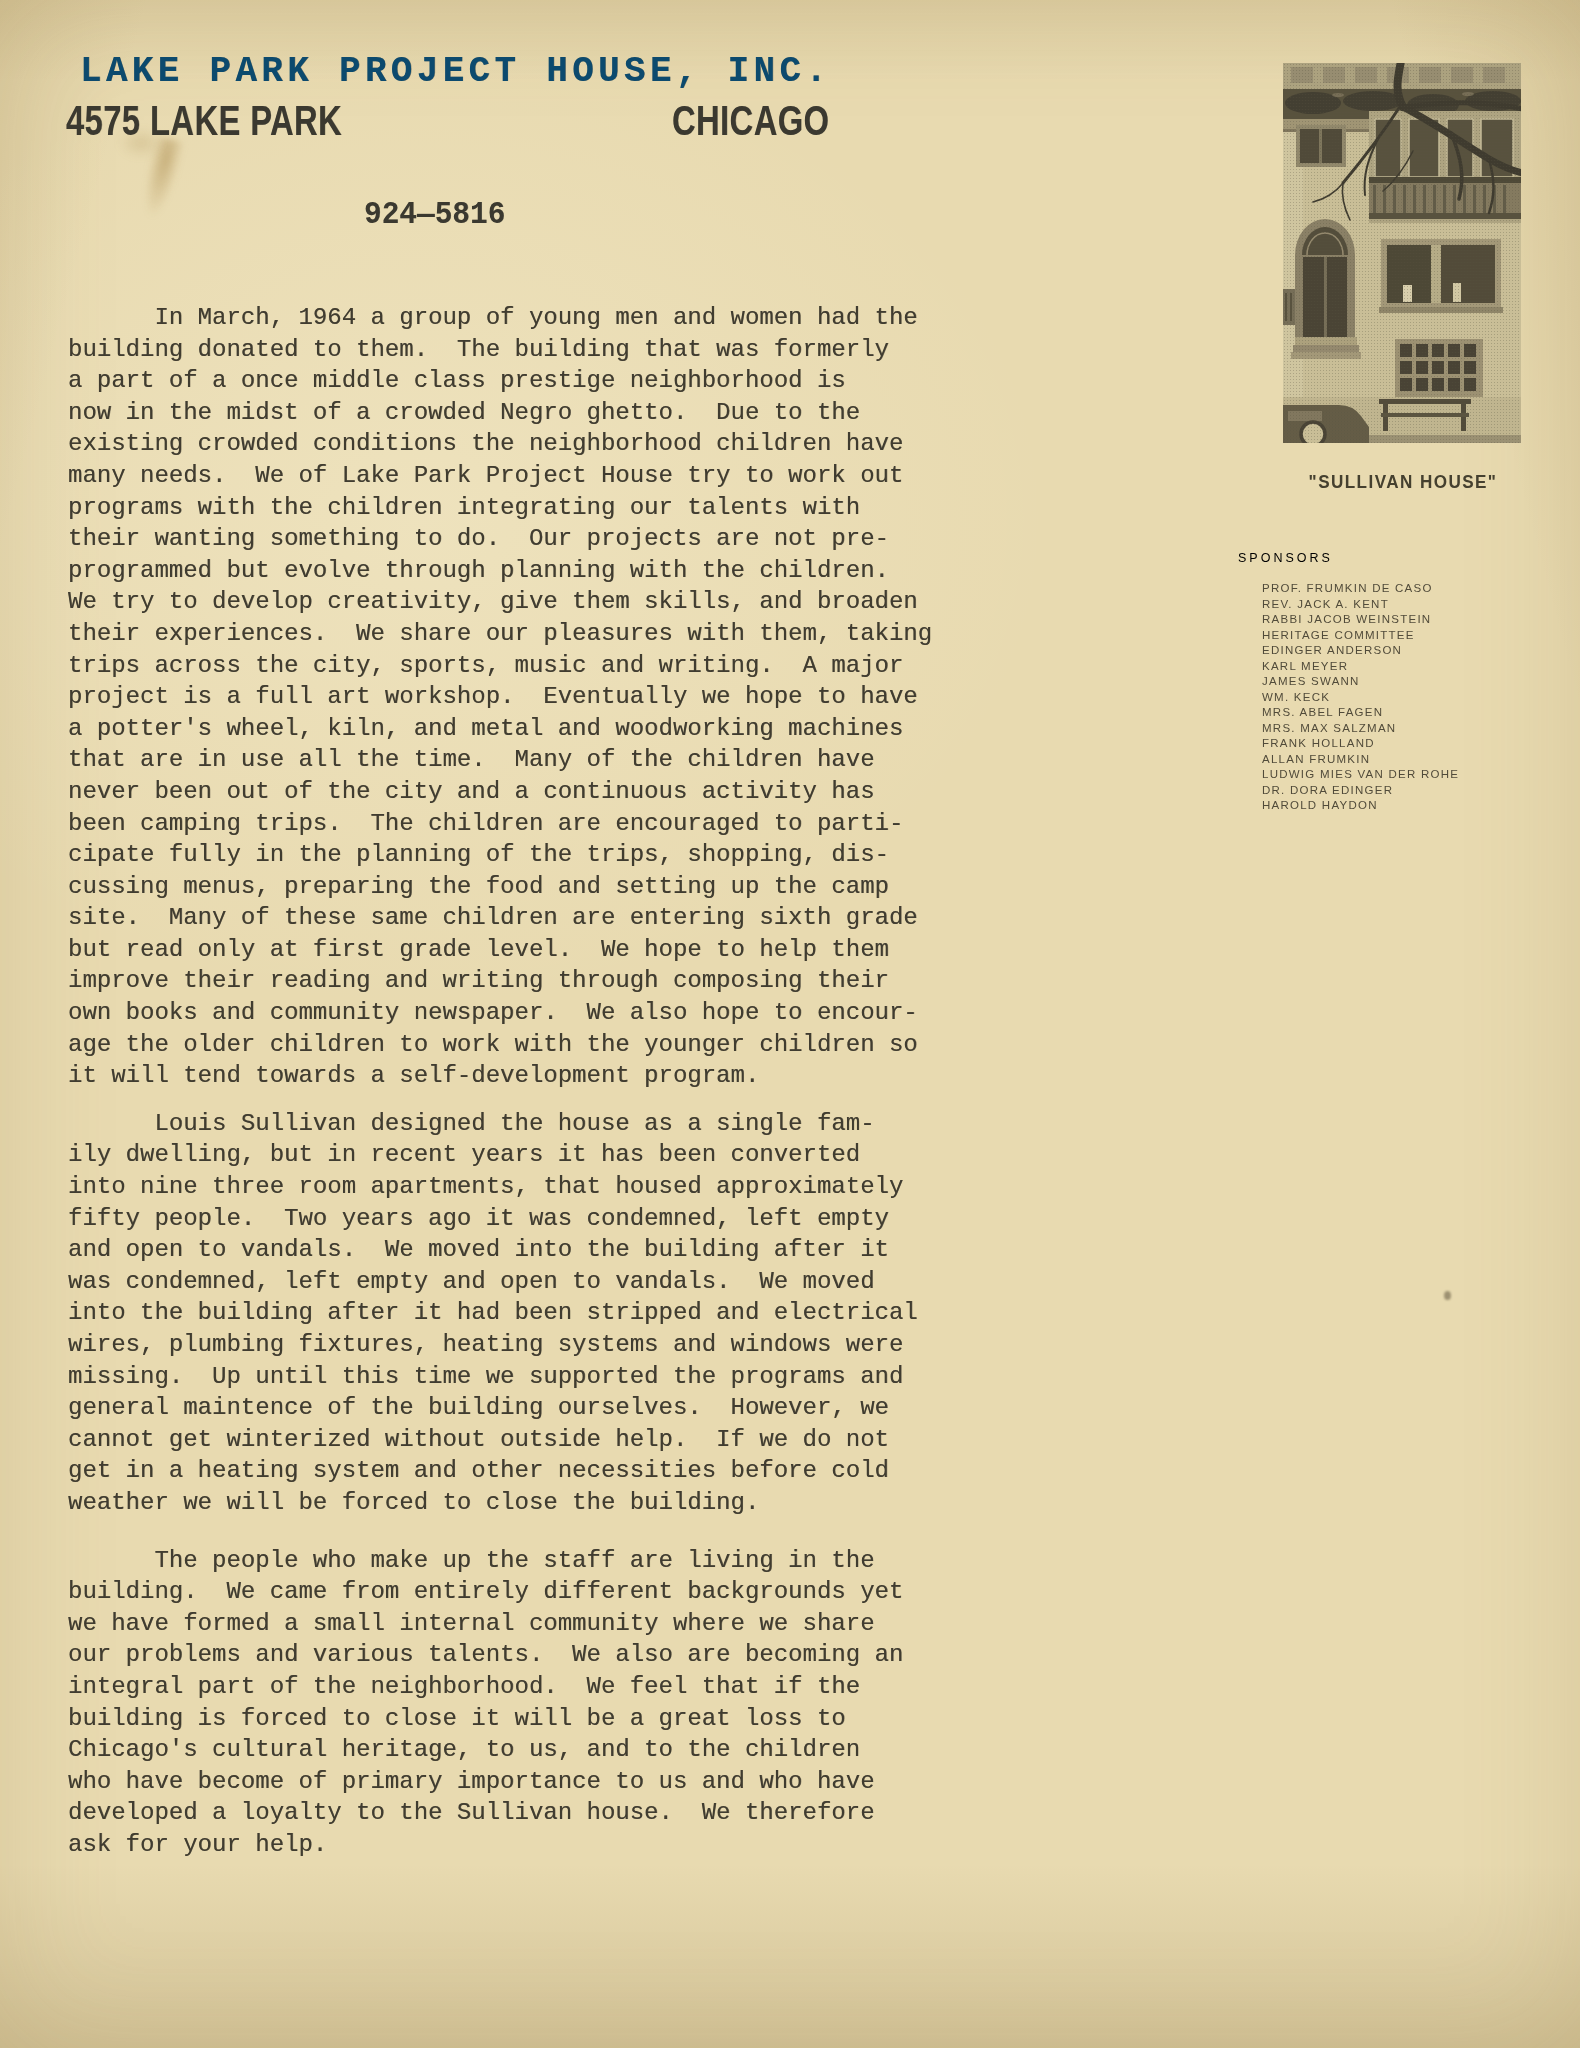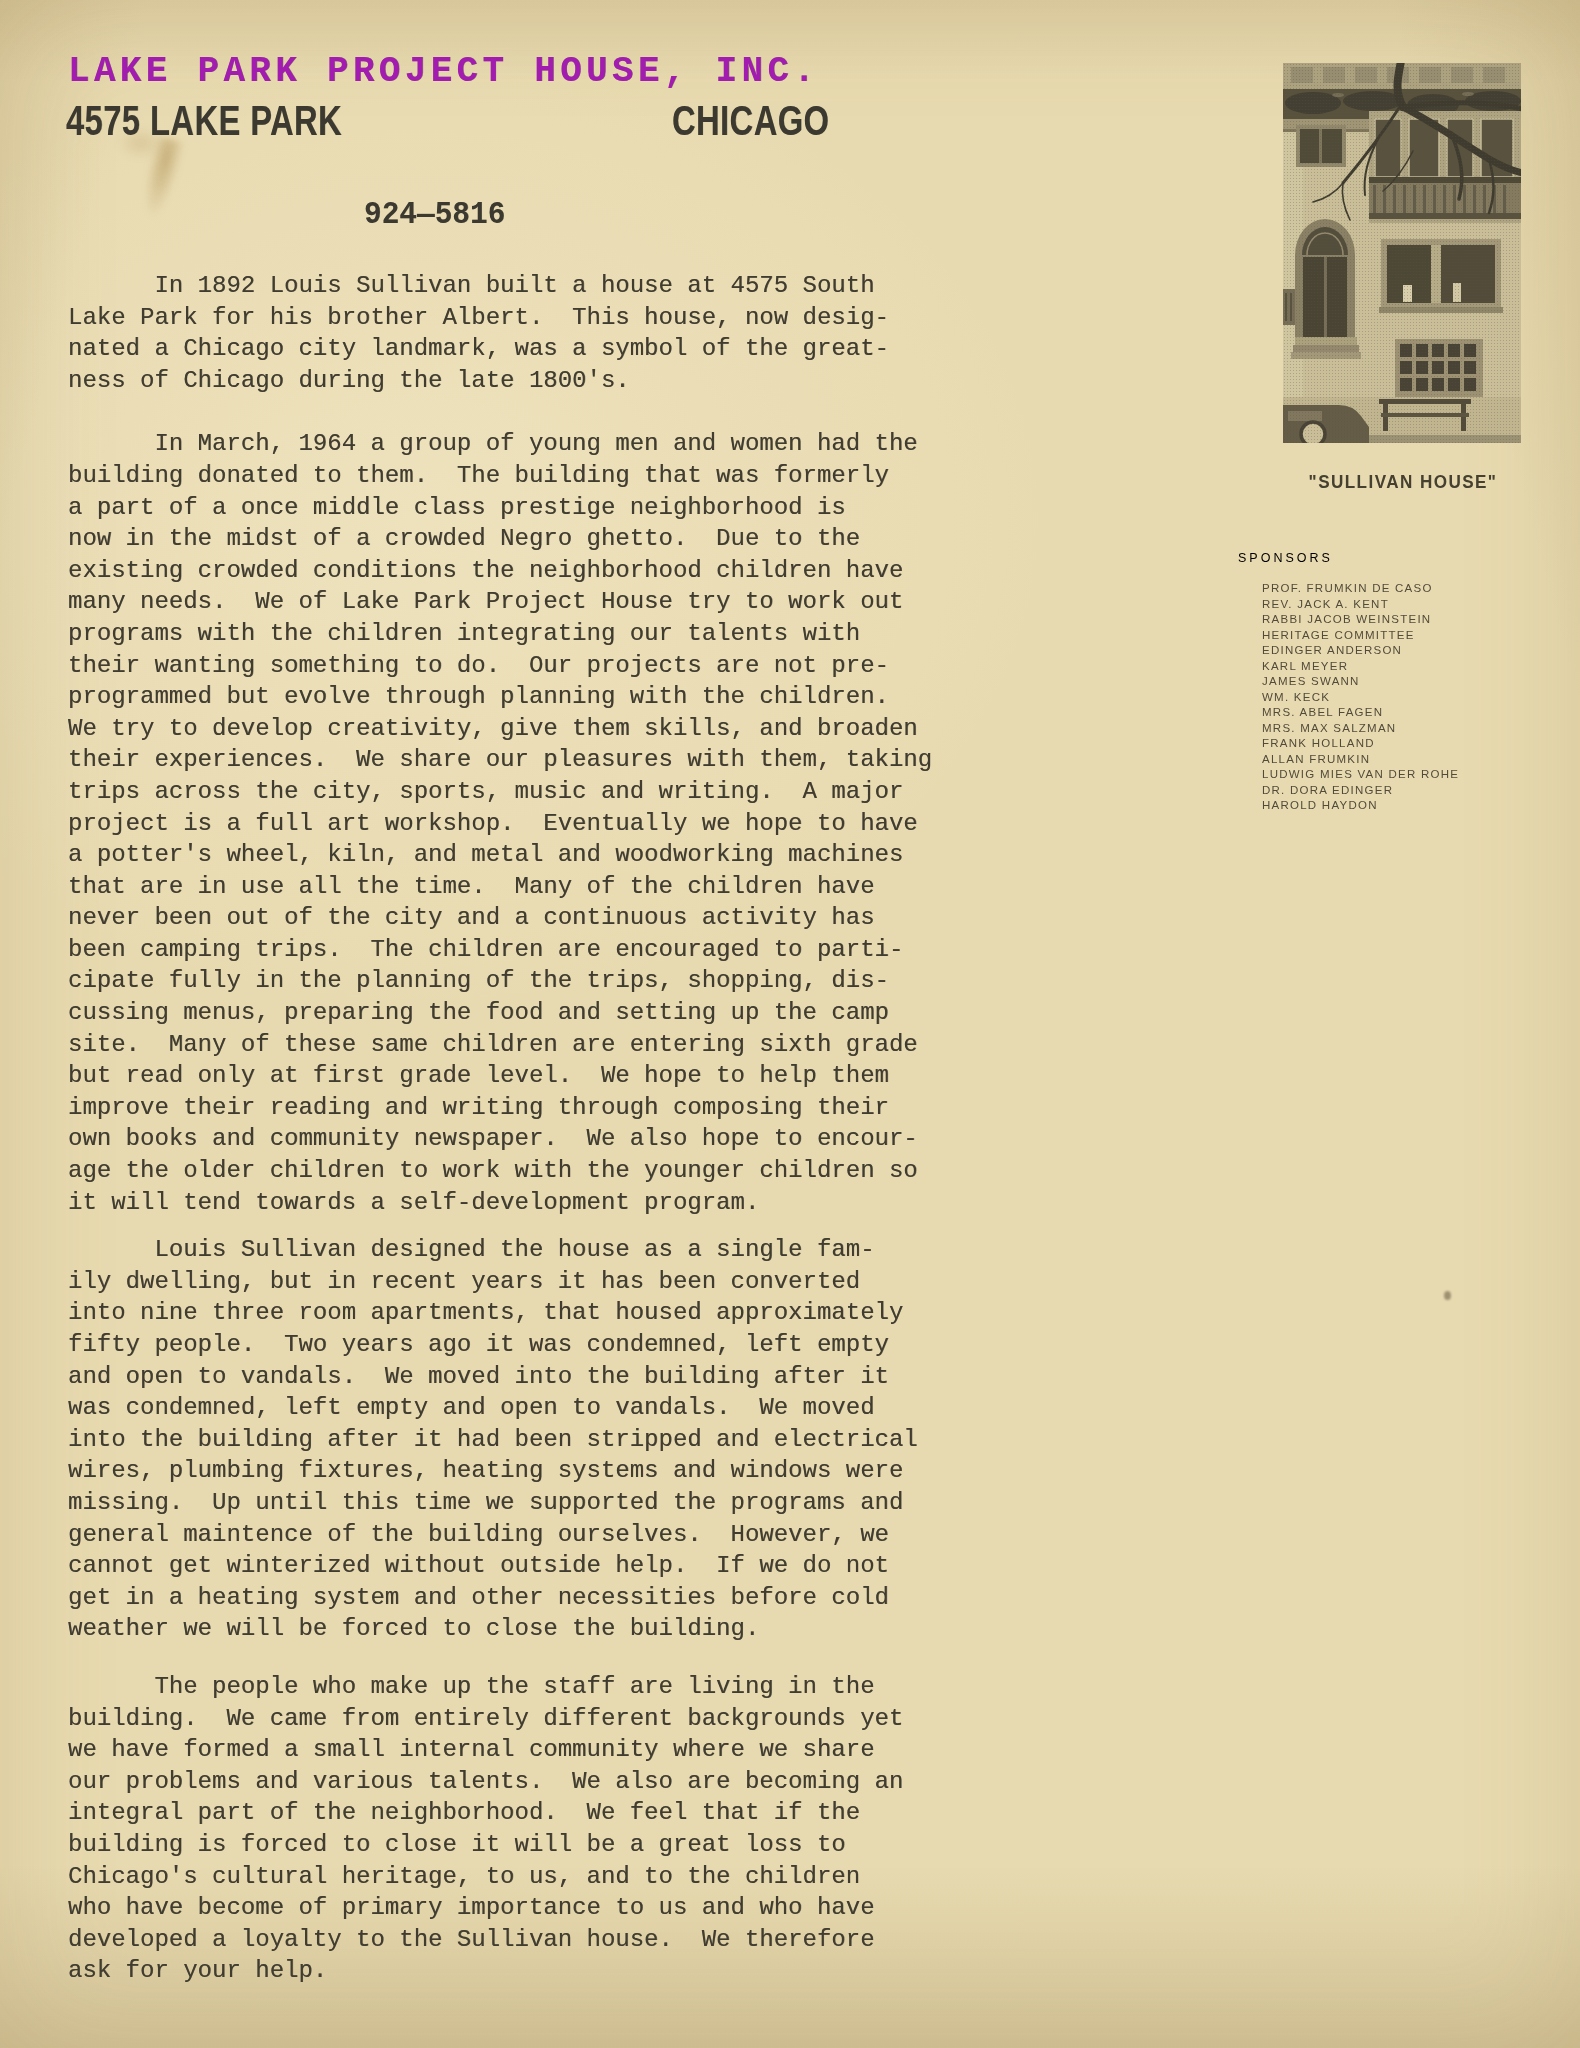--- a/index.html
+++ b/index.html
@@ -17,23 +17,23 @@
   .stain-a{position:absolute;left:146px;top:138px;width:30px;height:80px;
     background:radial-gradient(ellipse at 50% 25%, rgba(148,108,38,.40), rgba(148,108,38,0) 72%);
     filter:blur(3px);transform:rotate(14deg);}
   .stain-b{position:absolute;left:118px;top:128px;width:46px;height:30px;
     background:radial-gradient(ellipse, rgba(150,115,50,.20), rgba(150,115,50,0) 70%);
     filter:blur(4px);}
   .speck{position:absolute;left:1444px;top:1291px;width:7px;height:9px;border-radius:50%;
     background:rgba(96,86,62,.55);filter:blur(1px);}
 
   .org-name{
-    position:absolute;left:68px;top:54px;
+    position:absolute;left:80px;top:54px;
     font:700 36px/1 "Liberation Mono",monospace;
-    letter-spacing:4.3px;color:#a21caf;white-space:nowrap;
+    letter-spacing:4.3px;color:#0c4a6e;white-space:nowrap;
     text-shadow:.4px .4px .5px rgba(53,51,42,.45);
   }
   .address-row{position:absolute;left:0;top:100px;width:1380px;height:40px;}
   .street{
     position:absolute;left:66px;top:0;
     font:700 42px/1 "Liberation Sans",sans-serif;letter-spacing:.5px;
     color:#3b3930;transform:scaleX(.78);transform-origin:left top;white-space:nowrap;
     text-shadow:.4px .4px .5px rgba(59,57,48,.4);
   }
   .city{
@@ -83,24 +83,20 @@
 <div class="speck"></div>
 
 <div class="org-name">LAKE PARK PROJECT HOUSE, INC.</div>
 <div class="address-row">
   <div class="street">4575 LAKE PARK</div>
   <div class="city">CHICAGO</div>
 </div>
 <div class="phone">924—5816</div>
 
 <div class="letter-body">
-    <pre class="para p0">      In 1892 Louis Sullivan built a house at 4575 South
-Lake Park for his brother Albert.  This house, now desig-
-nated a Chicago city landmark, was a symbol of the great-
-ness of Chicago during the late 1800's.</pre>
     <pre class="para p1">      In March, 1964 a group of young men and women had the
 building donated to them.  The building that was formerly
 a part of a once middle class prestige neighborhood is
 now in the midst of a crowded Negro ghetto.  Due to the
 existing crowded conditions the neighborhood children have
 many needs.  We of Lake Park Project House try to work out
 programs with the children integrating our talents with
 their wanting something to do.  Our projects are not pre-
 programmed but evolve through planning with the children.
 We try to develop creativity, give them skills, and broaden

